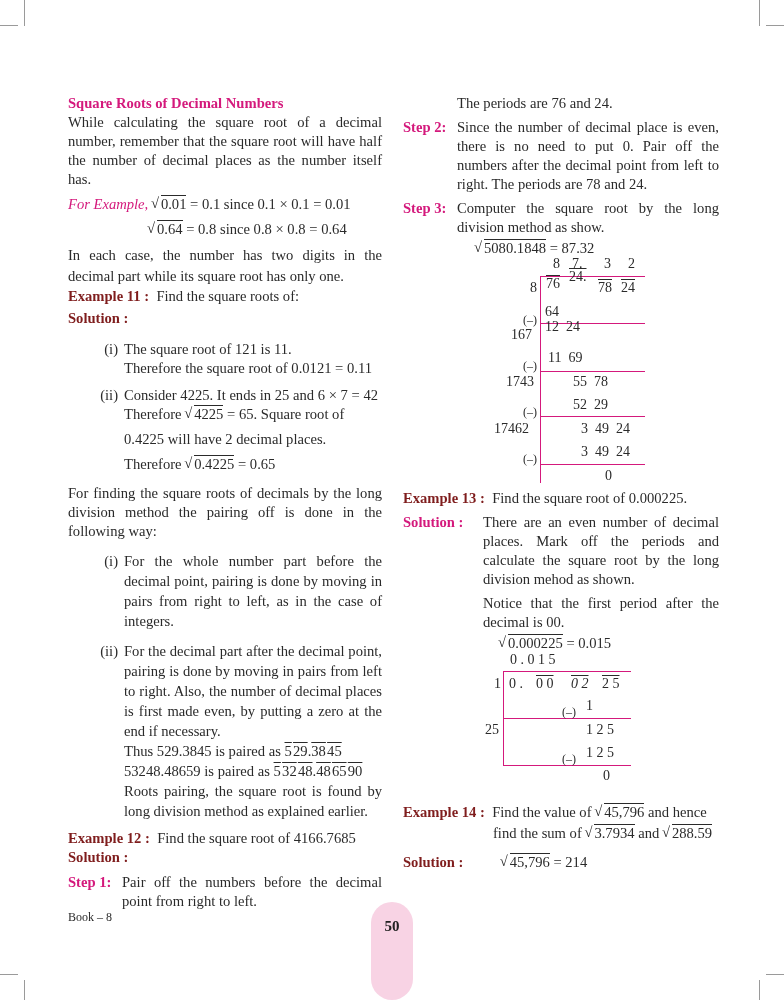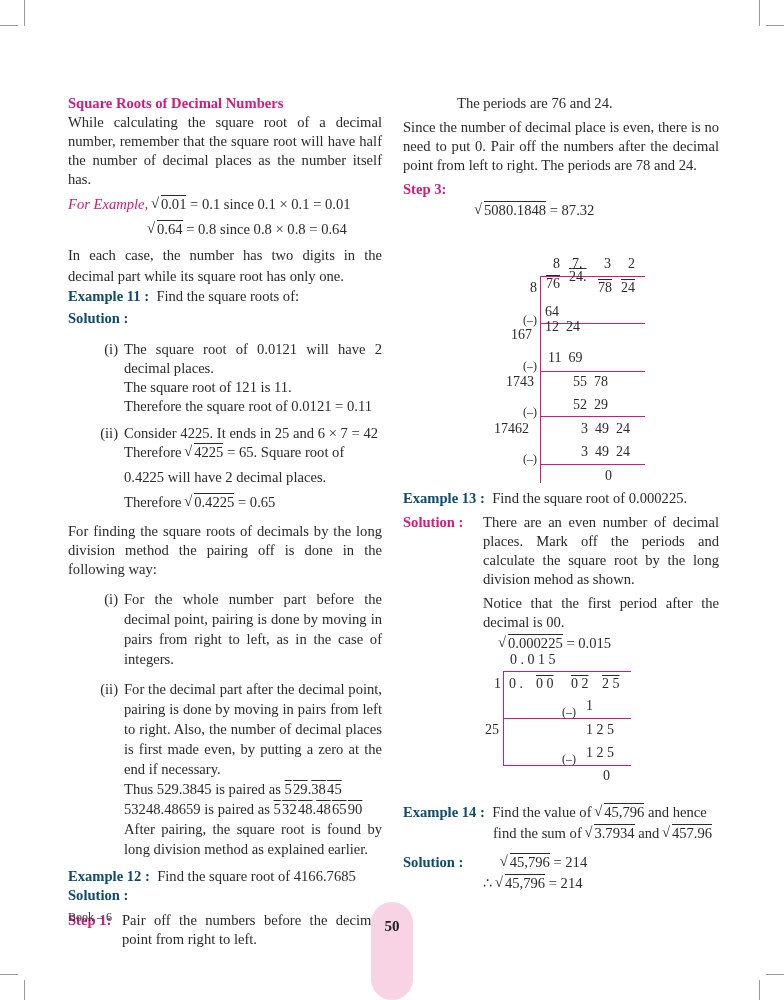--- a/index.html
+++ b/index.html
@@ -5,21 +5,21 @@
   html, body { margin: 0; padding: 0; }
   body {
     width: 784px; height: 1000px; position: relative; background: #ffffff;
     font-family: "Liberation Serif", "DejaVu Serif", serif; color: #2a2a2a;
     overflow: hidden;
   }
   .crop { position: absolute; background: #9a9a9a; }
   .col { position: absolute; top: 94px; font-size: 14.6px; line-height: 19px; }
   .col-left { left: 68px; width: 314px; }
   .col-right { left: 403px; width: 316px; }
-  .pink { color: #0c4a6e; font-family: Liberation Serif, serif; }
+  .pink { color: #7f1d1d; font-family: Liberation Serif, serif; }
   .bold { font-weight: bold; }
   .heading { font-weight: bold; color: #d4197c; font-size: 14.6px; }
   .just { text-align: justify; }
   p { margin: 0; }
   .ital { font-style: italic; color: #d4197c; }
   .sqrt { display: inline-block; position: relative; padding-left: 9px; }
   .sqrt::before { content: "\221A"; position: absolute; left: -1px; top: -1px; }
   .sqrt .rad { border-top: 1px solid #2a2a2a; display: inline-block; line-height: 16px; }
   .ol { text-decoration: overline; }
   .item { display: flex; margin-top: 5px; }
@@ -62,21 +62,20 @@
   <p class="just" style="margin-top:6px;line-height:21px;">In each case, the number has two digits in the decimal part while its square root has only one.</p>
   <p>
     <span class="pink bold">Example 11 :</span>&nbsp;
     <span>Find the square roots of:</span>
   </p>
   <p class="pink bold" style="margin-top:3px;">Solution :</p>
 
   <div class="item" style="margin-top:12px;">
     <span class="num">(i)</span>
     <div class="body">
-      <p class="just">The square root of 0.0121 will have 2 decimal places.</p>
       <p>The square root of 121 is 11.</p>
       <p>Therefore the square root of 0.0121 = 0.11</p>
     </div>
   </div>
   <div class="item" style="margin-top:8px;">
     <span class="num">(ii)</span>
     <div class="body">
       <p>Consider 4225. It ends in 25 and 6 × 7 = 42</p>
       <p><span>Therefore </span><span class="sqrt"><span class="rad">4225</span></span><span> = 65. Square root of</span></p>
       <p style="margin-top:6px;">0.4225 will have 2 decimal places.</p>
@@ -88,42 +87,44 @@
   <div class="item" style="margin-top:10px;line-height:20px;">
     <span class="num">(i)</span>
     <p class="body just">For the whole number part before the decimal point, pairing is done by moving in pairs from right to left, as in the case of integers.</p>
   </div>
   <div class="item" style="margin-top:10px;line-height:20px;">
     <span class="num">(ii)</span>
     <div class="body">
       <p class="just">For the decimal part after the decimal point, pairing is done by moving in pairs from left to right. Also, the number of decimal places is first made even, by putting a zero at the end if necessary.</p>
       <p><span>Thus 529.3845 is paired as </span><span class="ol">5</span> <span class="ol">29</span><span>.</span><span class="ol">38</span> <span class="ol">45</span></p>
       <p><span>53248.48659 is paired as </span><span class="ol">5</span> <span class="ol">32</span> <span class="ol">48</span><span>.</span><span class="ol">48</span> <span class="ol">65</span> <span class="ol">90</span></p>
-      <p class="just">After pairing, the square root is found by long division method as explained earlier.</p>
+      <p class="just">Roots pairing, the square root is found by long division method as explained earlier.</p>
     </div>
   </div>
 
   <p style="margin-top:8px;">
     <span class="pink bold">Example 12 :</span>&nbsp;
     <span>Find the square root of 4166.7685</span>
   </p>
   <p class="pink bold">Solution :</p>
   <div class="step" style="margin-top:6px;">
     <span class="lab">Step 1:</span>
     <p class="body just">Pair off the numbers before the decimal point from right to left.</p>
   </div>
 </div>
 
 <div class="col col-right">
   <p style="padding-left:54px;">The periods are 76 and 24.</p>
   <div class="step" style="margin-top:5px;">
+    <span class="lab">Step 2:</span>
     <p class="body just">Since the number of decimal place is even, there is no need to put 0. Pair off the numbers after the decimal point from left to right. The periods are 78 and 24.</p>
   </div>
   <div class="step" style="margin-top:5px;">
     <span class="lab">Step 3:</span>
+    <p class="body just">Computer the square root by the long division method as show.</p>
   </div>
   <p style="padding-left:72px;margin-top:2px;">
     <span class="sqrt"><span class="rad">5080.1848</span></span><span> = 87.32</span>
   </p>
 </div>
 
 <div>
   <div class="line-pink" style="left:540px;top:276px;width:105px;height:1px;"></div>
   <div class="line-pink" style="left:540px;top:276px;width:1px;height:207px;"></div>
   <div class="line-pink" style="left:540px;top:323px;width:105px;height:1px;"></div>
@@ -184,44 +185,41 @@
 <div>
   <div class="line-pink" style="left:503px;top:671px;width:128px;height:1px;"></div>
   <div class="line-pink" style="left:503px;top:671px;width:1px;height:95px;"></div>
   <div class="line-pink" style="left:503px;top:718px;width:128px;height:1px;"></div>
   <div class="line-pink" style="left:503px;top:765px;width:128px;height:1px;"></div>
 
   <span class="dv" style="left:510px;top:652px;">0 . 0 1 5</span>
   <span class="dv" style="left:494px;top:676px;">1</span>
   <span class="dv" style="left:509px;top:676px;">0 . </span>
   <span class="dv ol" style="left:536px;top:676px;">0 0</span>
-  <span class="dv ol" style="left:571px;top:676px;">0 2</span>
+  <span class="dv ol" style="left:571px;top:676px;font-style:italic;">0 2</span>
   <span class="dv ol" style="left:602px;top:676px;">2 5</span>
 
   <span class="dv" style="left:562px;top:705px;font-size:12px;">(–)</span>
   <span class="dv" style="left:586px;top:698px;">1</span>
   <span class="dv" style="left:485px;top:722px;">25</span>
   <span class="dv" style="left:586px;top:722px;">1 2 5</span>
   <span class="dv" style="left:562px;top:752px;font-size:12px;">(–)</span>
   <span class="dv" style="left:586px;top:745px;">1 2 5</span>
   <span class="dv" style="left:603px;top:768px;">0</span>
 </div>
 
 <div class="col" style="left:403px;top:802px;width:330px;line-height:21px;">
   <p>
     <span class="pink bold">Example 14 :</span>&nbsp;
     <span>Find the value of </span><span class="sqrt"><span class="rad">45,796</span></span><span> and hence</span>
   </p>
   <p style="padding-left:90px;">
-    <span>find the sum of </span><span class="sqrt"><span class="rad">3.7934</span></span><span> and </span><span class="sqrt"><span class="rad">457.96</span></span>
+    <span>find the sum of </span><span class="sqrt"><span class="rad">3.7934</span></span><span> and </span><span class="sqrt"><span class="rad">288.59</span></span>
   </p>
   <p style="margin-top:8px;">
     <span class="pink bold" style="display:inline-block;width:94px;">Solution :</span>
     <span class="sqrt"><span class="rad">45,796</span></span><span> = 214</span>
   </p>
-  <p style="padding-left:80px;">
-    <span>∴ </span><span class="sqrt"><span class="rad">45,796</span></span><span> = 214</span>
-  </p>
-</div>
-
-<div class="footer-book">Book – 6</div>
+</div>
+
+<div class="footer-book">Book – 8</div>
 <div class="page-pill"></div>
 <div class="page-num">50</div>
 
 </body></html>

